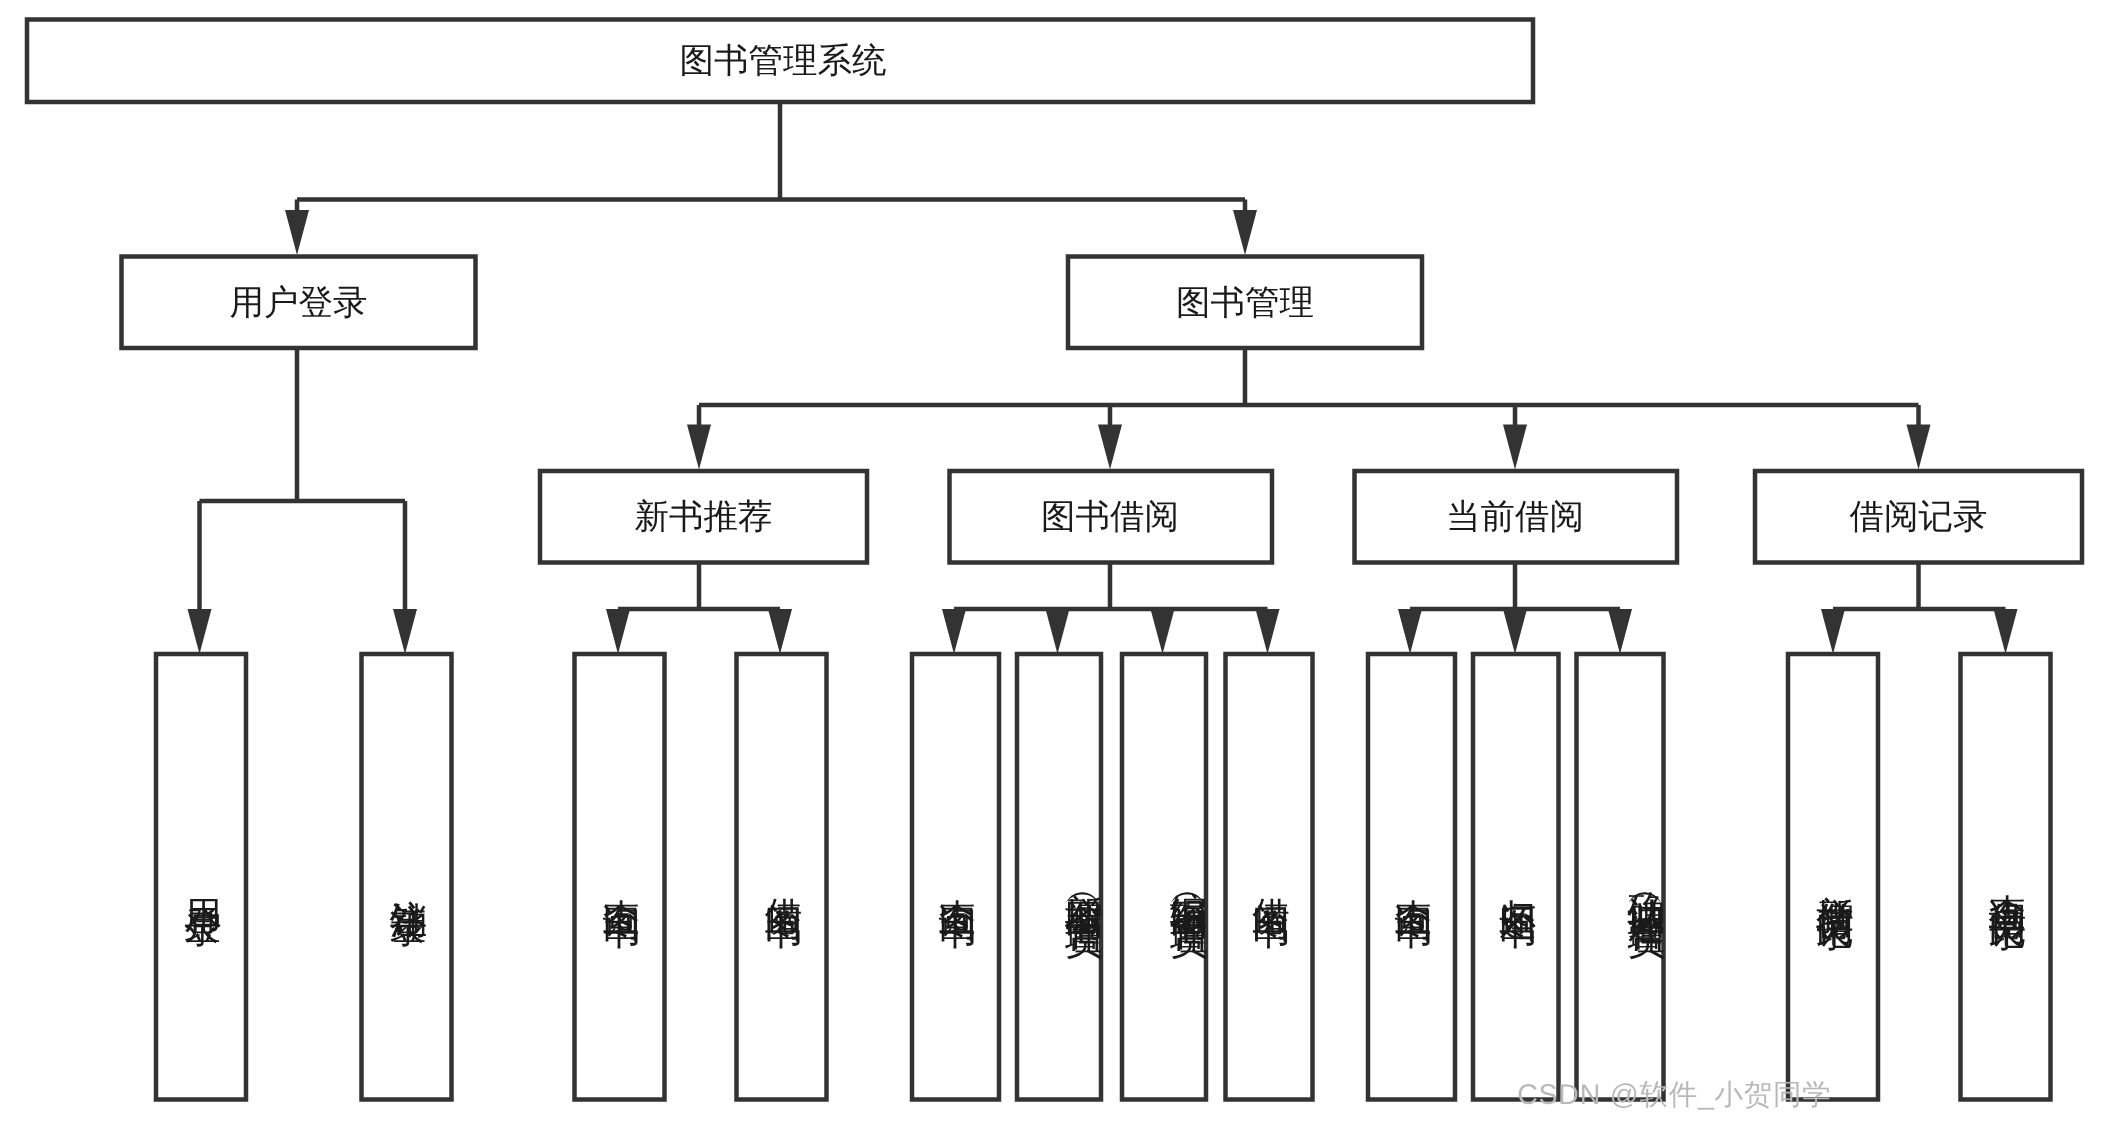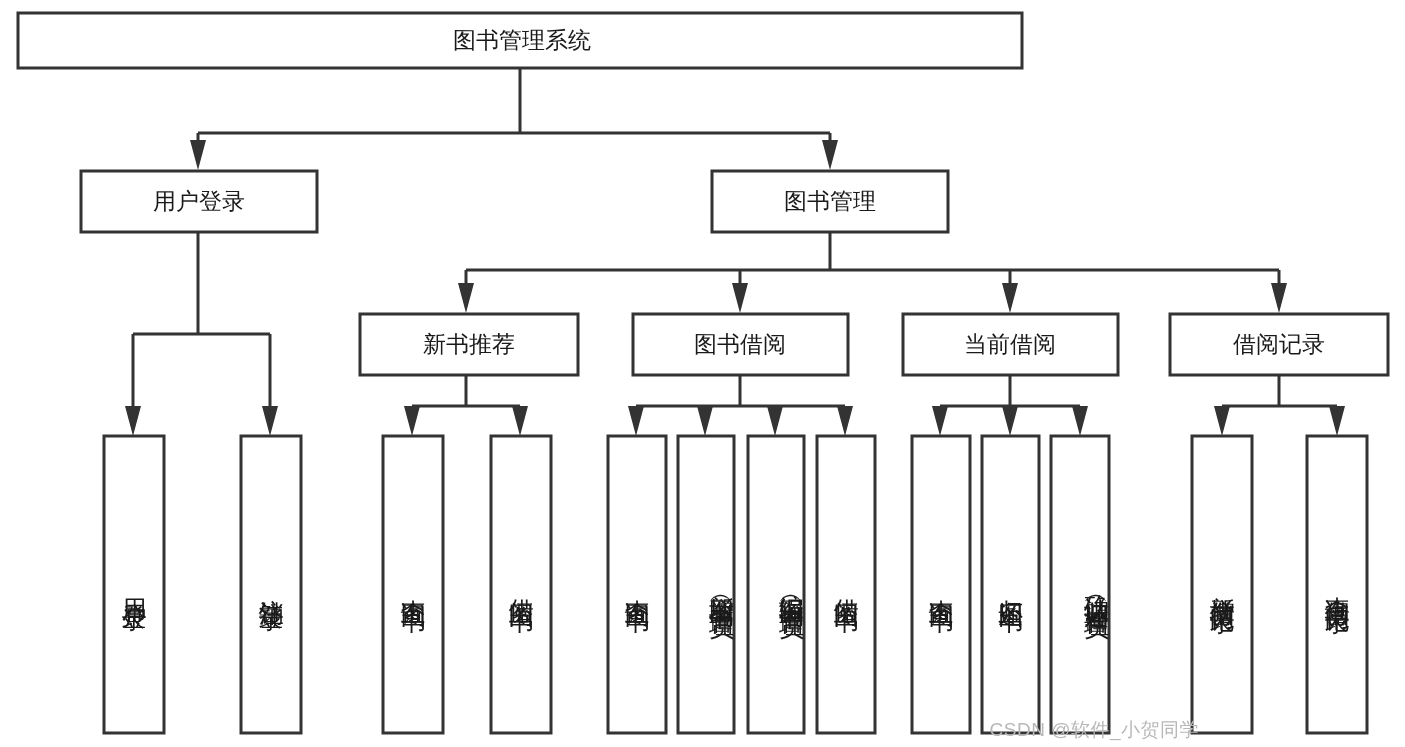--- a/index.html
+++ b/index.html
@@ -57,21 +57,21 @@
     font-size: 25px;
     line-height: 1.02;
     color: #1a1a1a;
     letter-spacing: 3px;
     white-space: nowrap;
     pointer-events: none;
     text-align: center;
   }
   .watermark {
     position: absolute;
-    right: 22px;
+    right: 0;
     bottom: 4px;
     font-family: "Liberation Sans", "DejaVu Sans", sans-serif;
     font-size: 19px;
     color: #b8b8b8;
     letter-spacing: 0.5px;
     white-space: nowrap;
   }
 </style>
 </head>
 <body>

